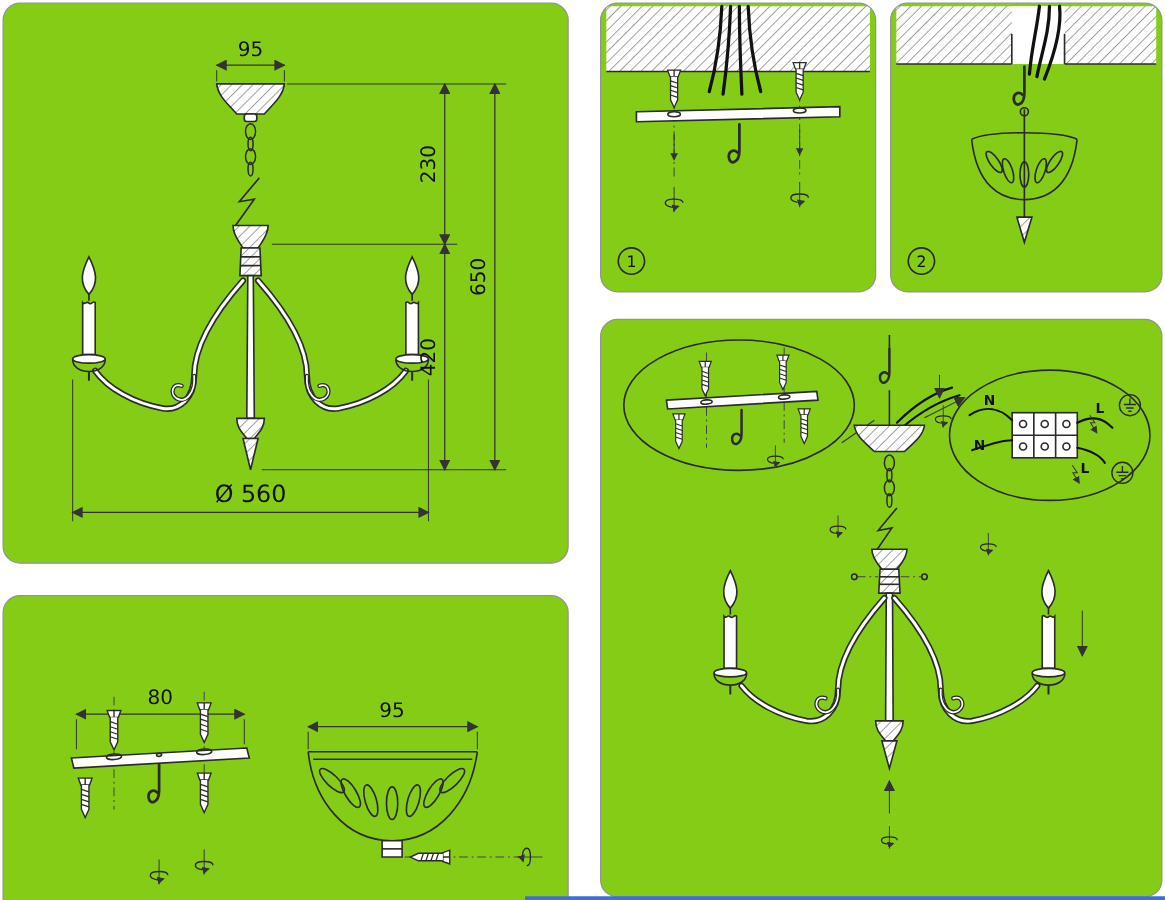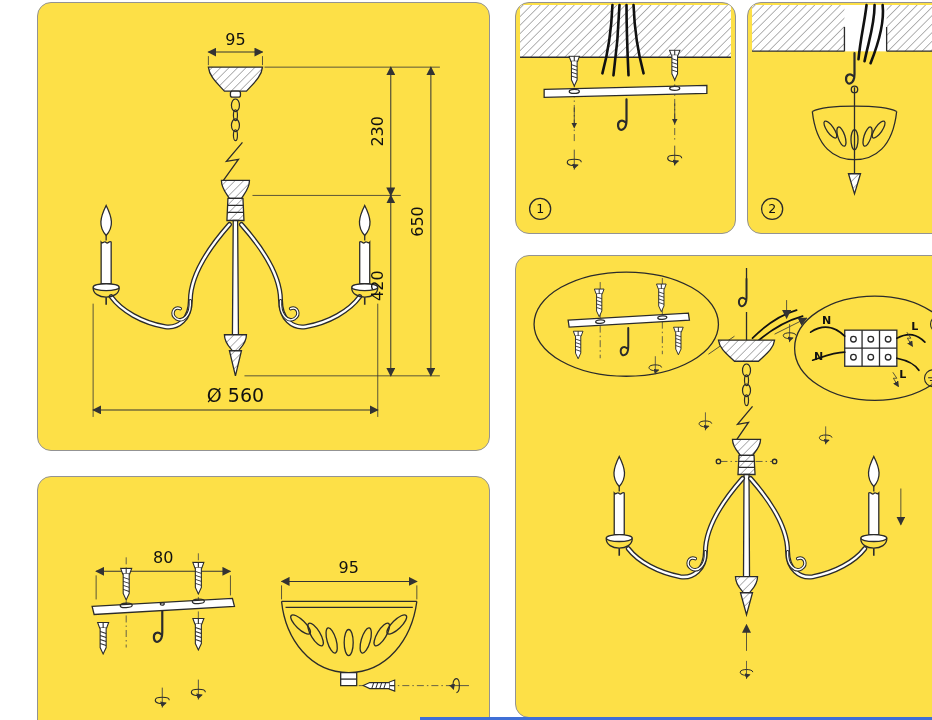--- a/index.html
+++ b/index.html
@@ -1,19 +1,19 @@
 <!DOCTYPE html>
 <html><head>
 <meta charset="utf-8">
 <style>
   html,body{margin:0;padding:0;background:#fff;}
   #screen{position:relative;width:932px;height:720px;background:#fff;
           font-family:"DejaVu Sans",sans-serif;overflow:hidden;}
-  .panel{position:absolute;background:#fde047;border:1.5px solid #939393;
-         border-radius:14px;box-sizing:border-box;overflow:hidden;margin-left:35px;}
+  .panel{position:absolute;background:#84cc16;border:1.5px solid #939393;
+         border-radius:14px;box-sizing:border-box;overflow:hidden;}
   .panel > svg{display:block;width:100%;height:100%;}
   #p1{left:2px;top:2px;width:453px;height:449px;}
   #p2{left:2px;top:476px;width:453px;height:319px;}
   #p3{left:480px;top:2px;width:221px;height:232px;}
   #p4{left:712px;top:2px;width:218px;height:232px;}
   #p5{left:480px;top:255px;width:450px;height:463px;}
   #bottom-accent{position:absolute;left:420px;top:717px;width:512px;height:3px;background:#3f6fd6;}
   .ln{stroke:#2b2b2b;fill:none;stroke-width:1.3;}
   .fw{fill:#fff;stroke:#2b2b2b;stroke-width:1.3;}
   .fh{fill:url(#hatch);stroke:#2b2b2b;stroke-width:1.3;}

